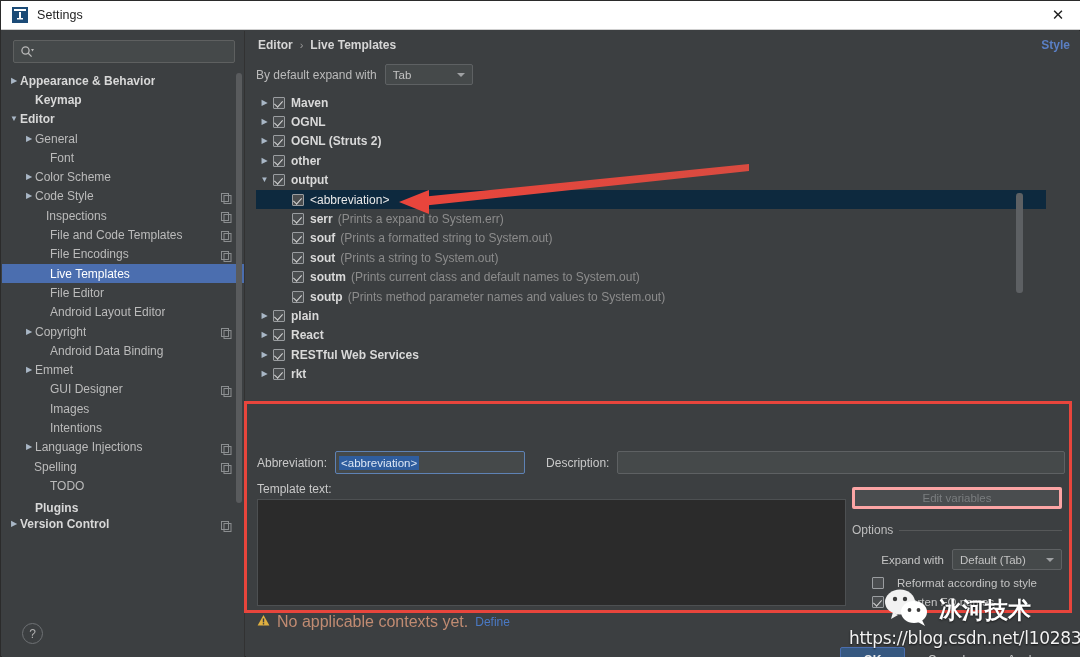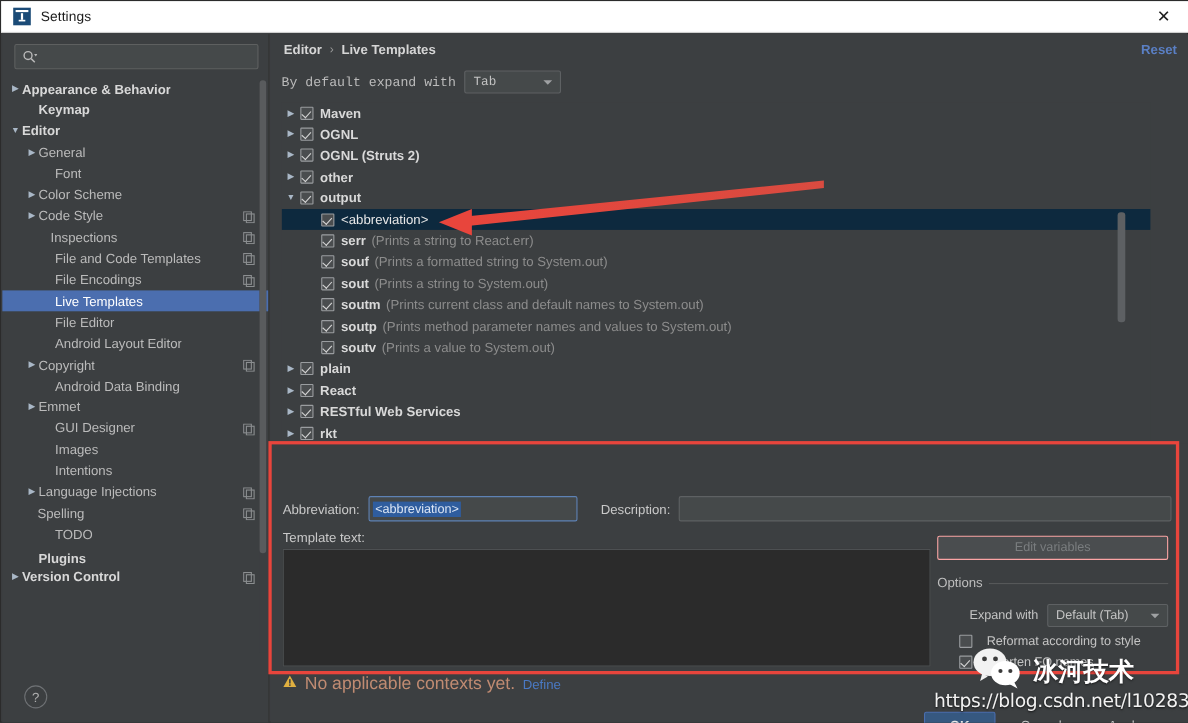--- a/index.html
+++ b/index.html
@@ -123,21 +123,21 @@
     font-size: 12px; color: #d6d6d6; font-weight: bold;
     display: flex; align-items: center; gap: 7px;
   }
   .bc-sep { color: #9a9a9a; font-weight: normal; font-size: 11px; }
   .reset-link {
     position: absolute; right: 10px; top: 7px;
     font-size: 12px; color: #5a7fc4; font-weight: bold;
   }
   .expandrow {
     position: absolute; left: 10px; top: 33px;
-    display: flex; align-items: center; gap: 8px; font-family: Liberation Mono, monospace;
+    display: flex; align-items: center; gap: 8px;
   }
   .expandrow .lbl { font-size: 12px; color: #bbbbbb; }
   .combo {
     width: 88px; height: 21px;
     background: #45494a; border: 1px solid #5e6163; border-radius: 2px;
     display: flex; align-items: center;
     font-size: 11.5px; color: #c3c3c3;
     padding-left: 7px; position: relative;
   }
   .combo .caret {
@@ -227,21 +227,21 @@
   .warn {
     position: absolute; left: 11px; top: 210px;
     display: flex; align-items: center; gap: 7px;
   }
   .warn-txt { font-size: 16px; color: #c08b72; }
   .warn-link { font-size: 12px; color: #4a79c4; }
 
   .editvars {
     position: absolute; left: 606px; top: 84px;
     width: 210px; height: 22px;
-    background: #4a4d4f; border: 1px solid #fca5a5; border-radius: 2px;
+    background: #4a4d4f; border: 3px solid #fca5a5; border-radius: 2px;
     display: flex; align-items: center; justify-content: center;
     font-size: 11.5px; color: #7a7d7f;
   }
   .options-hdr {
     position: absolute; left: 606px; top: 120px;
     width: 210px;
     display: flex; align-items: center; gap: 6px;
     font-size: 12px; color: #bdbdbd;
   }
   .options-hdr .rule { flex: 1; height: 1px; background: #565859; }
@@ -480,21 +480,21 @@
   </div>
 
   <div class="main">
 
     <div class="breadcrumb">
       <span>Editor</span>
       <span class="bc-sep">›</span>
       <span>Live Templates</span>
     </div>
 
-    <div class="reset-link">Reset</div>
+    <div class="reset-link">Style</div>
 
     <div class="expandrow">
       <span class="lbl">By default expand with</span>
       <div class="combo">
         <span>Tab</span>
         <span class="caret"></span>
       </div>
     </div>
 
     <div class="ttree" id="tpl-tree">
@@ -525,21 +525,21 @@
         </div>
         <div class="trow sel" style="padding-left: 19px;">
           <span class="t-arrow"></span>
           <span class="cbx on"></span>
           <span class="t-name abbr">&lt;abbreviation&gt;</span>
         </div>
         <div class="trow" style="padding-left: 19px;">
           <span class="t-arrow"></span>
           <span class="cbx on"></span>
           <span class="t-name">serr</span>
-          <span class="t-desc">(Prints a string to React.err)</span>
+          <span class="t-desc">(Prints a expand to System.err)</span>
         </div>
         <div class="trow" style="padding-left: 19px;">
           <span class="t-arrow"></span>
           <span class="cbx on"></span>
           <span class="t-name">souf</span>
           <span class="t-desc">(Prints a formatted string to System.out)</span>
         </div>
         <div class="trow" style="padding-left: 19px;">
           <span class="t-arrow"></span>
           <span class="cbx on"></span>
@@ -550,26 +550,20 @@
           <span class="t-arrow"></span>
           <span class="cbx on"></span>
           <span class="t-name">soutm</span>
           <span class="t-desc">(Prints current class and default names to System.out)</span>
         </div>
         <div class="trow" style="padding-left: 19px;">
           <span class="t-arrow"></span>
           <span class="cbx on"></span>
           <span class="t-name">soutp</span>
           <span class="t-desc">(Prints method parameter names and values to System.out)</span>
-        </div>
-        <div class="trow" style="padding-left: 19px;">
-          <span class="t-arrow"></span>
-          <span class="cbx on"></span>
-          <span class="t-name">soutv</span>
-          <span class="t-desc">(Prints a value to System.out)</span>
         </div>
         <div class="trow" style="padding-left: 0px;">
           <span class="t-arrow">▶</span>
           <span class="cbx on"></span>
           <span class="t-name">plain</span>
         </div>
         <div class="trow" style="padding-left: 0px;">
           <span class="t-arrow">▶</span>
           <span class="cbx on"></span>
           <span class="t-name">React</span>

